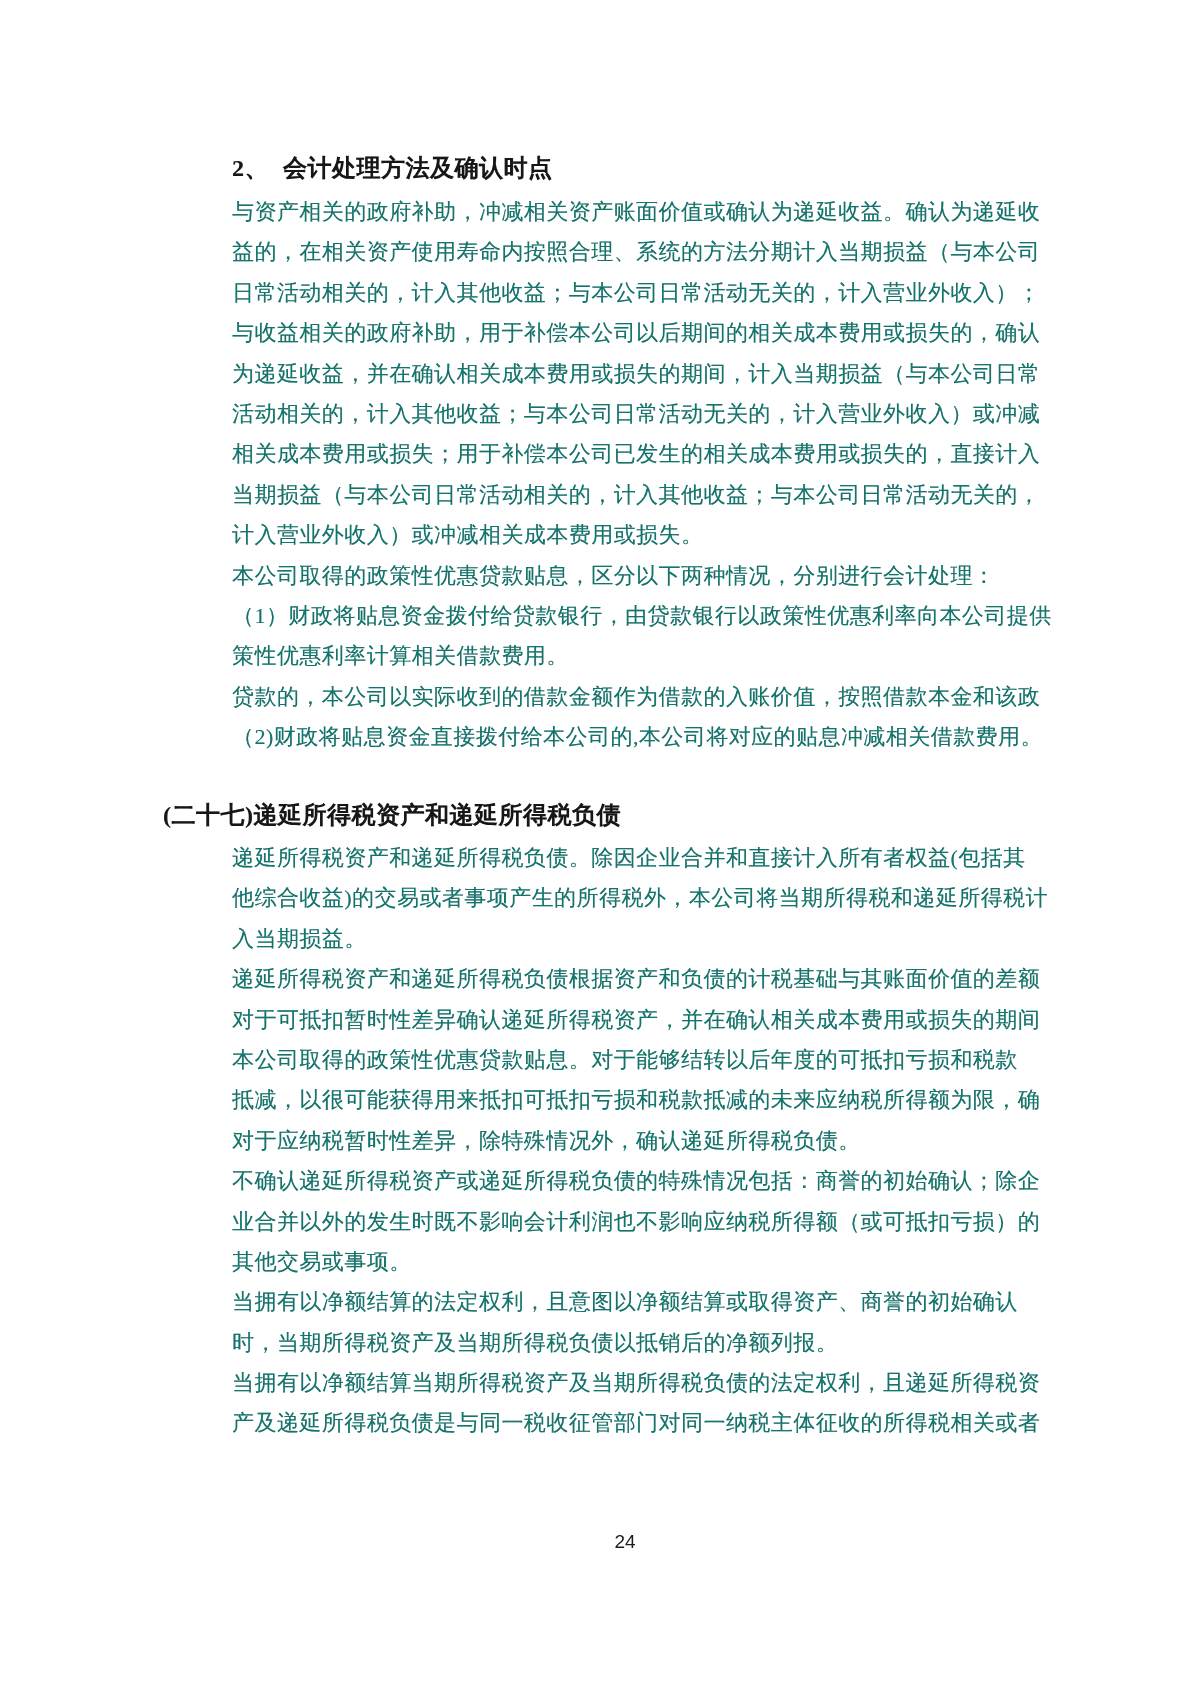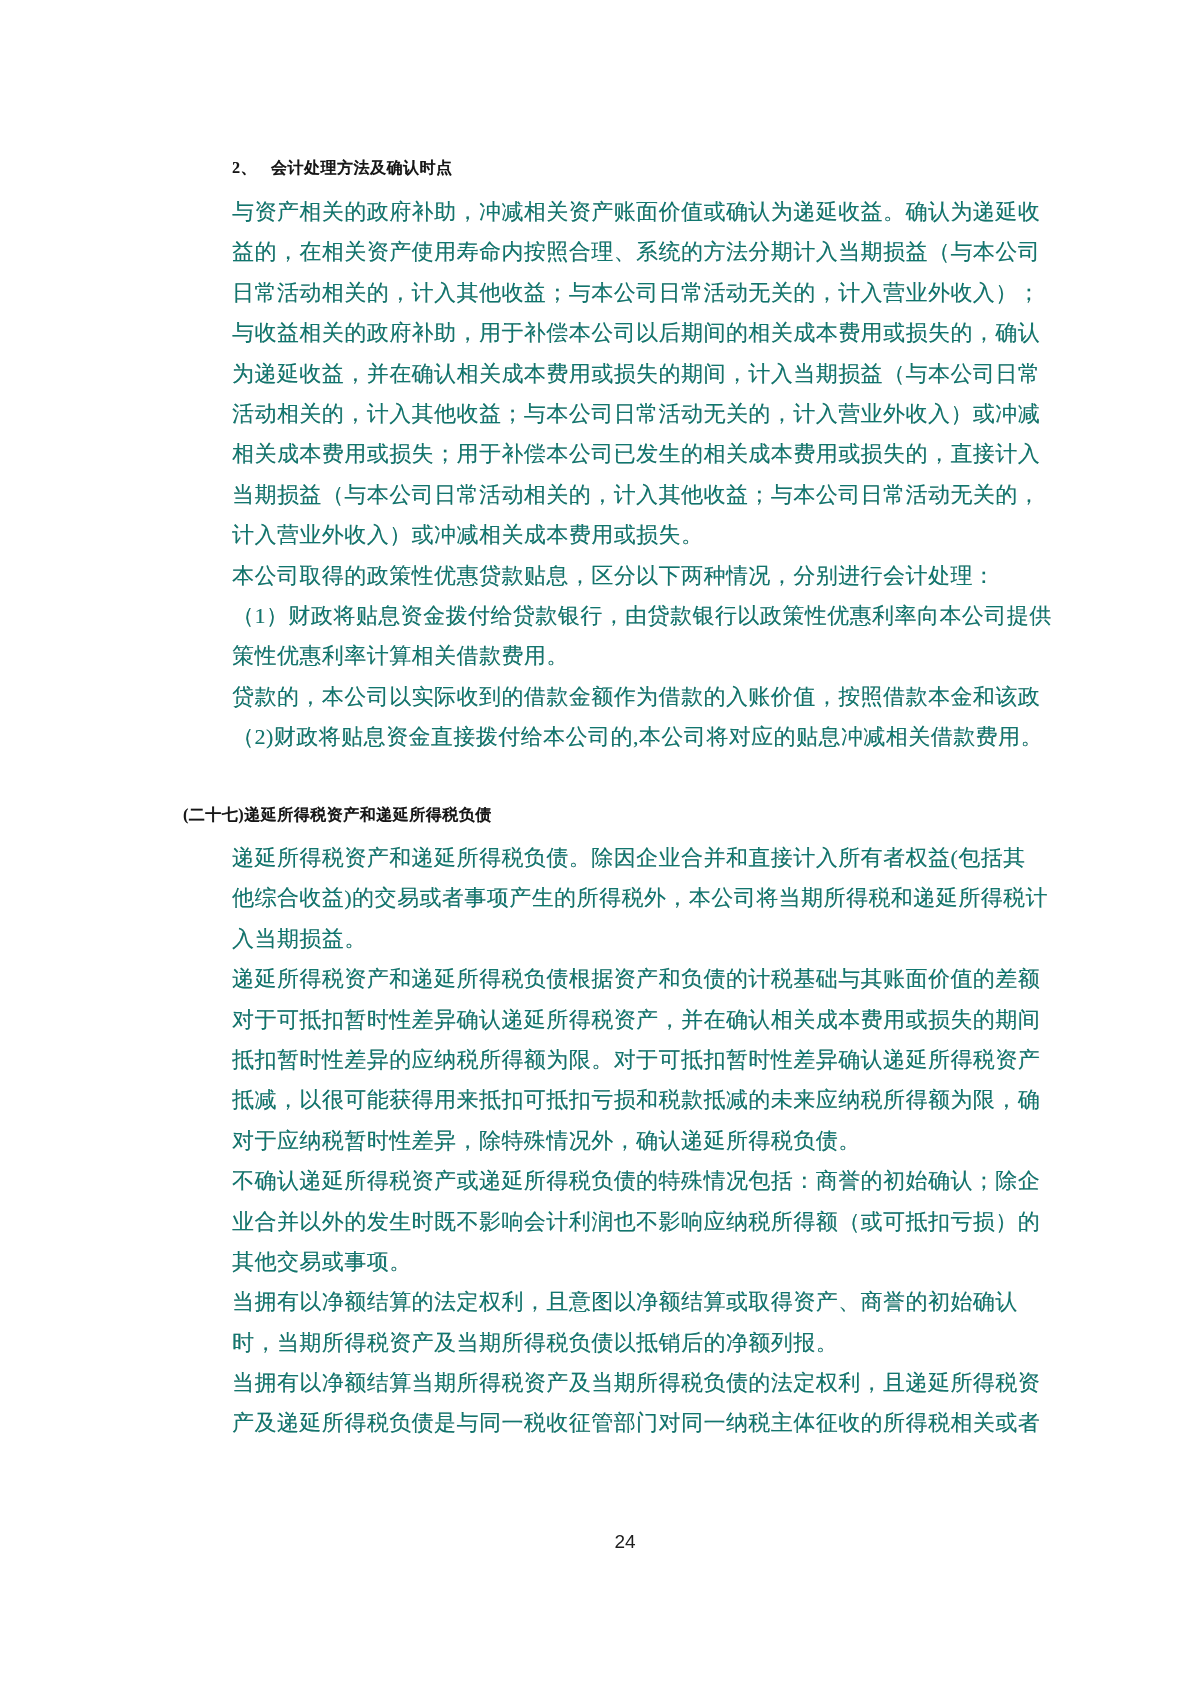--- a/index.html
+++ b/index.html
@@ -9,30 +9,30 @@
     height: 1697px;
     background: #ffffff;
     overflow: hidden;
     font-family: "Liberation Serif", "DejaVu Serif", serif;
     color: #2b2b2b;
   }
   .heading {
     position: absolute;
     font-weight: bold;
     color: #161616;
-    font-size: 16px;
+    font-size: 24px;
     line-height: 36px;
     white-space: nowrap;
     letter-spacing: 0.5px;
     text-shadow: 0.2px 0.2px 0.4px rgba(40,40,40,0.45);
     text-align: right;
   }
   .heading-numbered { left: 232px; top: 150px; }
   .heading-numbered .h-number { display: inline-block; margin-right: 14px; }
-  .heading-27 { left: 163px; top: 797px; margin-left: 20px; }
+  .heading-27 { left: 163px; top: 797px; }
   .body-block {
     position: absolute;
     left: 232px;
     width: 810px;
     font-size: 22px;
     letter-spacing: 0.45px;
     color: #0f766e;
     text-shadow: 0.2px 0.2px 0.4px rgba(60,60,60,0.4);
   }
   .block-1 { top: 192px; }
@@ -82,21 +82,21 @@
 
   <div class="heading heading-27">(二十七)递延所得税资产和递延所得税负债</div>
 
   <div class="body-block block-2">
 
   <div class="text-line">递延所得税资产和递延所得税负债。除因企业合并和直接计入所有者权益(包括其</div>
       <div class="text-line">他综合收益)的交易或者事项产生的所得税外，本公司将当期所得税和递延所得税计</div>
       <div class="text-line">入当期损益。</div>
       <div class="text-line">递延所得税资产和递延所得税负债根据资产和负债的计税基础与其账面价值的差额</div>
       <div class="text-line">对于可抵扣暂时性差异确认递延所得税资产，并在确认相关成本费用或损失的期间</div>
-      <div class="text-line">抵扣暂时性差异的应纳税所得额为限。对于可抵扣暂时性差异确认递延所得税资产</div>
+      <div class="text-line">本公司取得的政策性优惠贷款贴息。对于能够结转以后年度的可抵扣亏损和税款</div>
       <div class="text-line">抵减，以很可能获得用来抵扣可抵扣亏损和税款抵减的未来应纳税所得额为限，确</div>
       <div class="text-line">对于应纳税暂时性差异，除特殊情况外，确认递延所得税负债。</div>
       <div class="text-line">不确认递延所得税资产或递延所得税负债的特殊情况包括：商誉的初始确认；除企</div>
       <div class="text-line">业合并以外的发生时既不影响会计利润也不影响应纳税所得额（或可抵扣亏损）的</div>
       <div class="text-line">其他交易或事项。</div>
       <div class="text-line">当拥有以净额结算的法定权利，且意图以净额结算或取得资产、商誉的初始确认</div>
       <div class="text-line">时，当期所得税资产及当期所得税负债以抵销后的净额列报。</div>
       <div class="text-line">当拥有以净额结算当期所得税资产及当期所得税负债的法定权利，且递延所得税资</div>
       <div class="text-line">产及递延所得税负债是与同一税收征管部门对同一纳税主体征收的所得税相关或者</div>
     </div>

